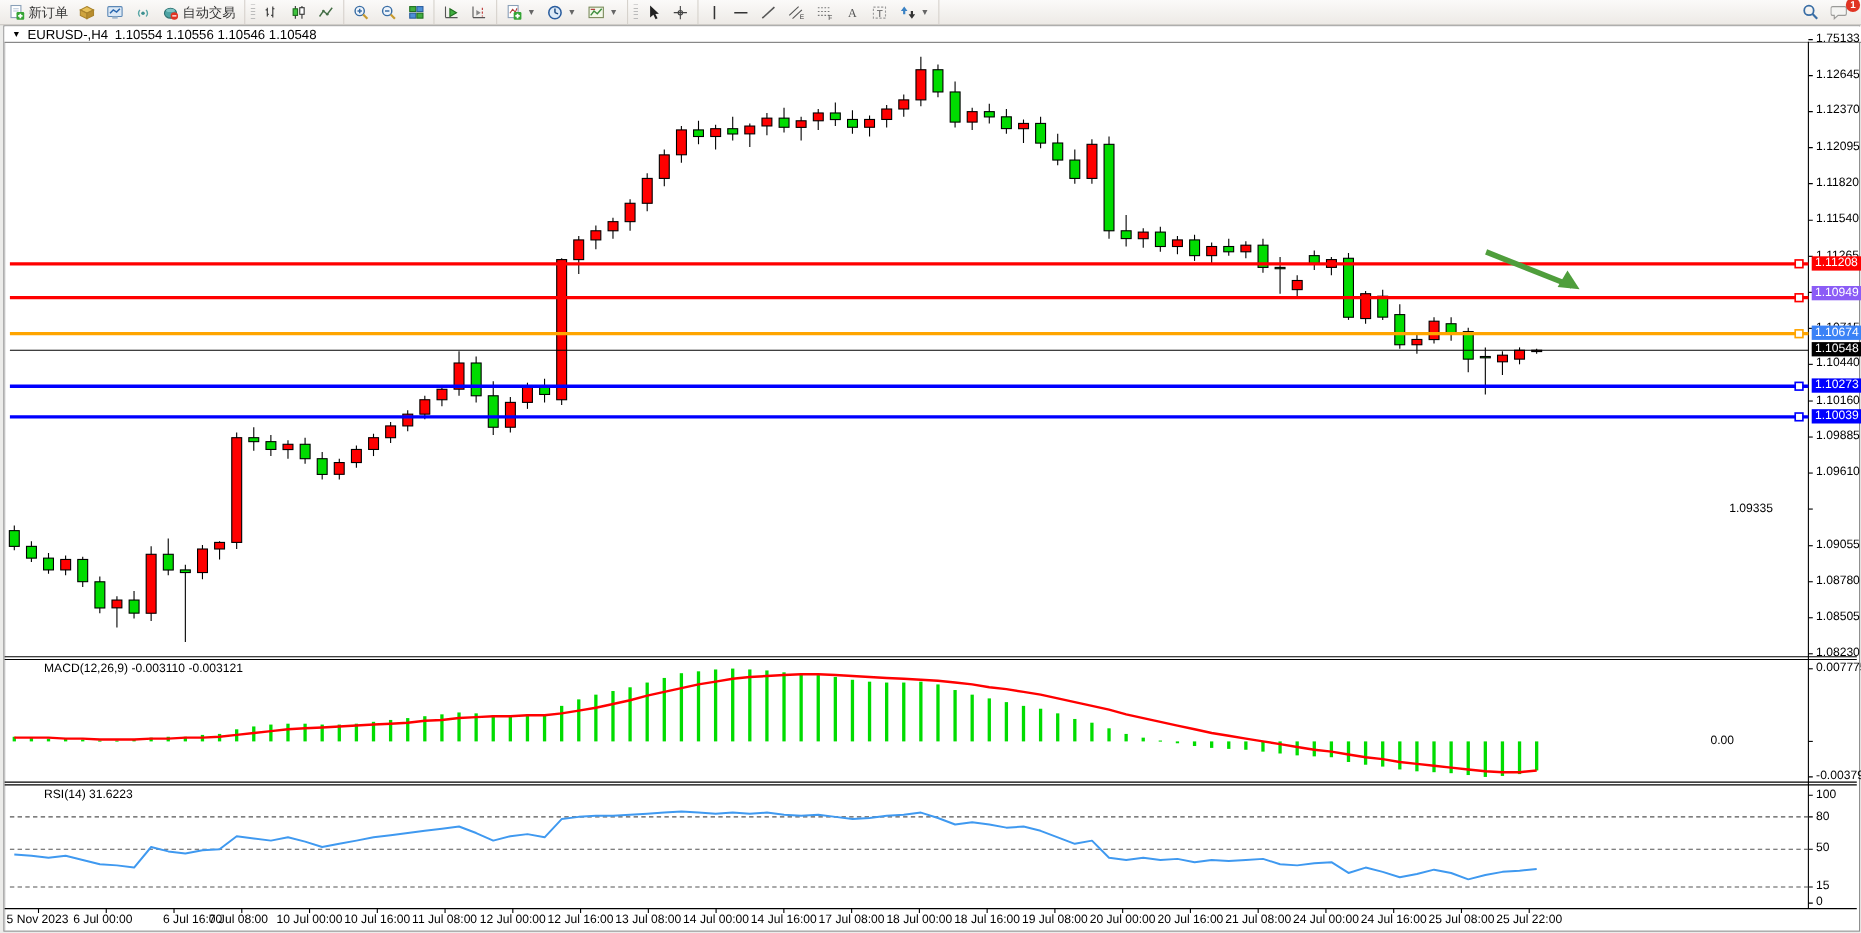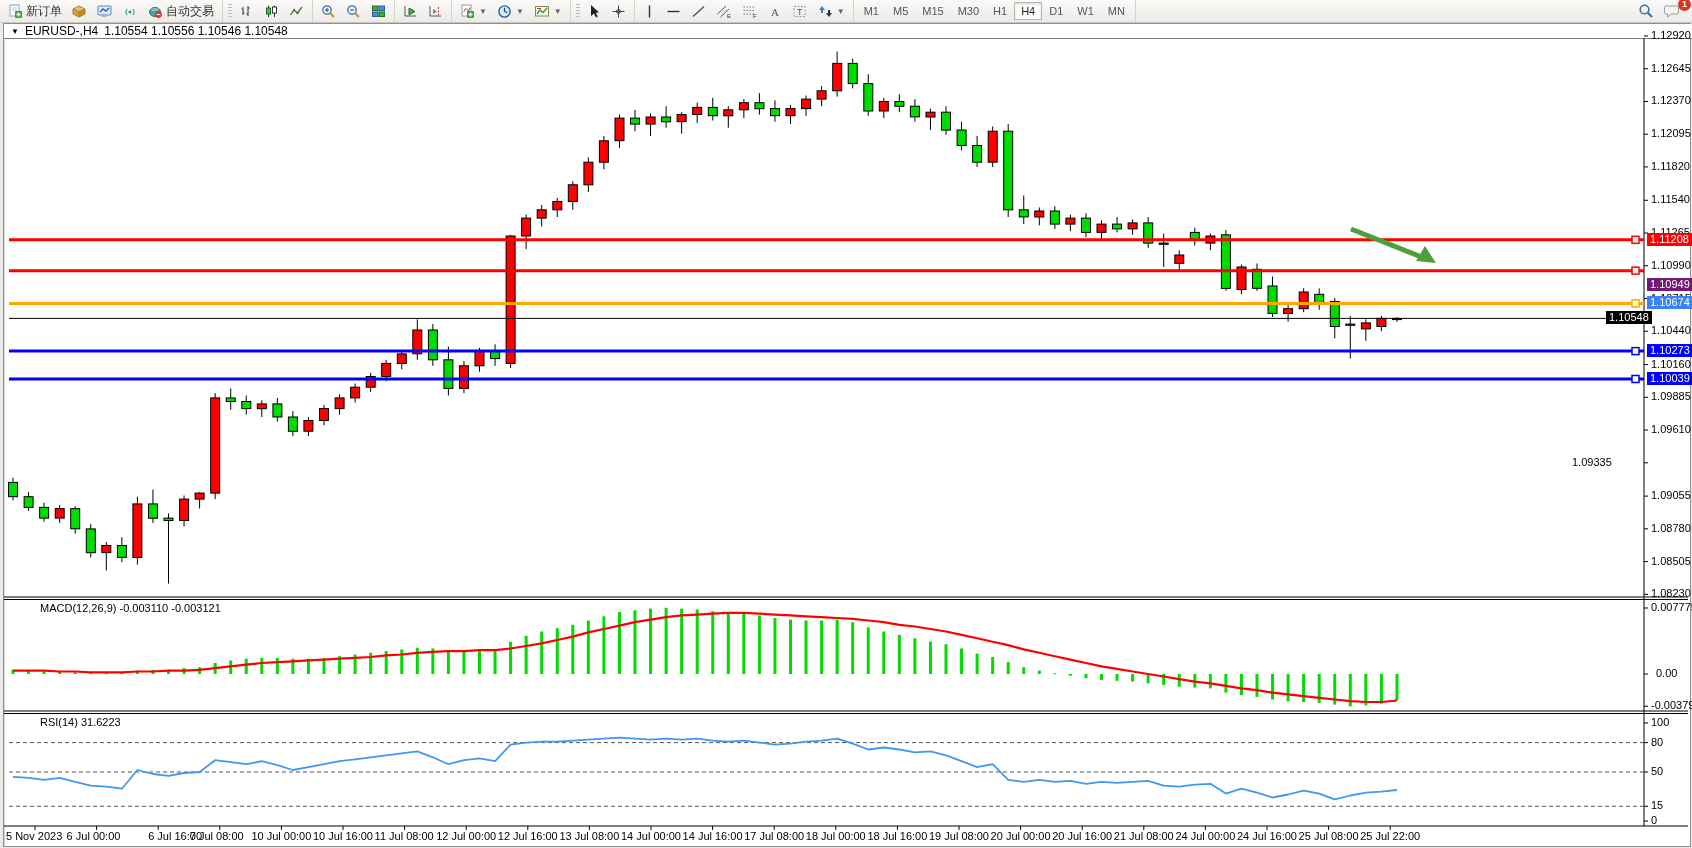--- a/index.html
+++ b/index.html
@@ -239,31 +239,20 @@
           </svg>
       </div>
       <div class="tb-btn">
         <svg width="15" height="15" viewBox="0 0 15 15">
             <polygon points="4,2 7,6 5,6 5,9 3,9 3,6 1,6" fill="#3b82c4"></polygon>
             <polygon points="11,13 8,9 10,9 10,6 12,6 12,9 14,9" fill="#333"></polygon>
           </svg>
         <span class="dd">▼</span>
       </div>
     </div>
-    <div class="tb-group" id="tf-group">
-        <div class="tf-btn">M1</div>
-        <div class="tf-btn">M5</div>
-        <div class="tf-btn">M15</div>
-        <div class="tf-btn">M30</div>
-        <div class="tf-btn">H1</div>
-        <div class="tf-btn active">H4</div>
-        <div class="tf-btn">D1</div>
-        <div class="tf-btn">W1</div>
-        <div class="tf-btn">MN</div>
-      </div>
     <div id="tb-right">
       <div class="tb-btn">
         <svg width="16" height="16" viewBox="0 0 16 16">
             <circle cx="6.5" cy="6.5" r="4.3" fill="none" stroke="#3a6ea5" stroke-width="1.6"></circle>
             <line x1="9.8" y1="9.8" x2="14" y2="14" stroke="#3a6ea5" stroke-width="2"></line>
           </svg>
       </div>
       <div class="tb-btn" style="position:relative;">
         <svg width="17" height="16" viewBox="0 0 17 16">
             <path d="M2 3 h11 a1.5 1.5 0 0 1 1.5 1.5 v5 a1.5 1.5 0 0 1 -1.5 1.5 h-6 l-3.5 3 v-3 h-1.5 a1.5 1.5 0 0 1 -1.5 -1.5 v-5 A1.5 1.5 0 0 1 2 3z" fill="#f4f4f2" stroke="#9a9a98"></path>
@@ -624,40 +613,40 @@
           <rect x="1329.25" y="650.0" width="3" height="30.6" fill="#00dc00"></rect>
           <rect x="1344.8" y="650.0" width="3" height="32.3" fill="#00dc00"></rect>
           <rect x="1360.3500000000001" y="650.0" width="3" height="31.4" fill="#00dc00"></rect>
           <rect x="1375.9" y="650.0" width="3" height="29.7" fill="#00dc00"></rect>
           <rect x="1391.45" y="650.0" width="3" height="26.4" fill="#00dc00"></rect>
         </g>
         <polyline points="9.0,646.6 24.6,646.6 40.1,646.6 55.7,647.5 71.2,647.5 86.8,648.3 102.3,648.3 117.9,648.3 133.4,647.5 149.0,647.5 164.5,646.6 180.1,646.6 195.6,645.8 211.2,644.1 226.7,642.4 242.3,640.7 257.8,639.0 273.4,638.1 288.9,637.3 304.4,636.4 320.0,635.6 335.6,634.7 351.1,633.9 366.7,633.0 382.2,631.3 397.8,630.5 413.3,628.8 428.9,627.9 444.4,627.1 460.0,627.1 475.5,626.2 491.1,626.2 506.6,624.5 522.1,622.0 537.7,619.4 553.3,616.0 568.8,612.6 584.4,608.4 599.9,605.0 615.5,601.6 631.0,598.2 646.6,595.7 662.1,593.1 677.6,591.4 693.2,590.6 708.8,589.7 724.3,588.9 739.9,588.9 755.4,589.7 771.0,590.6 786.5,591.4 802.1,592.3 817.6,593.1 833.2,594.0 848.7,594.8 864.3,596.5 879.8,598.2 895.4,600.8 910.9,602.5 926.5,605.0 942.0,607.5 957.6,610.9 973.1,614.3 988.7,617.7 1004.2,621.1 1019.8,625.4 1035.3,628.8 1050.9,632.2 1066.4,635.6 1082.0,639.0 1097.5,642.4 1113.0,644.9 1128.6,647.5 1144.2,650.0 1159.7,652.5 1175.3,655.1 1190.8,657.6 1206.4,659.3 1221.9,661.9 1237.5,664.4 1253.0,666.1 1268.5,668.7 1284.1,670.4 1299.7,672.1 1315.2,673.8 1330.8,675.5 1346.3,677.2 1361.9,678.0 1377.4,678.0 1393.0,676.5" fill="none" stroke="#ff0000" stroke-width="2.2"></polyline>
         <polyline points="9.0,752.9 24.6,753.9 40.1,755.8 55.7,753.9 71.2,757.8 86.8,761.7 102.3,762.7 117.9,764.7 133.4,746.0 149.0,750.0 164.5,751.9 180.1,749.0 195.6,748.0 211.2,736.2 226.7,738.2 242.3,740.2 257.8,737.2 273.4,741.1 288.9,746.0 304.4,743.1 320.0,740.2 335.6,737.2 351.1,735.3 366.7,733.3 382.2,731.3 397.8,729.4 413.3,727.4 428.9,733.3 444.4,740.2 460.0,736.2 475.5,734.3 491.1,737.2 506.6,720.6 522.1,718.6 537.7,717.6 553.3,717.6 568.8,716.6 584.4,715.7 599.9,714.7 615.5,713.7 631.0,714.7 646.6,715.7 662.1,714.7 677.6,715.7 693.2,714.7 708.8,716.6 724.3,717.6 739.9,716.6 755.4,718.6 771.0,720.6 786.5,719.6 802.1,717.6 817.6,716.6 833.2,714.7 848.7,719.6 864.3,725.5 879.8,723.5 895.4,725.5 910.9,728.4 926.5,727.4 942.0,731.3 957.6,737.2 973.1,743.1 988.7,740.2 1004.2,755.8 1019.8,757.8 1035.3,755.8 1050.9,757.8 1066.4,756.8 1082.0,759.8 1097.5,757.8 1113.0,758.8 1128.6,757.8 1144.2,756.8 1159.7,761.7 1175.3,762.7 1190.8,760.7 1206.4,759.8 1221.9,769.6 1237.5,764.7 1253.0,768.6 1268.5,773.5 1284.1,770.5 1299.7,766.6 1315.2,769.6 1330.8,775.4 1346.3,771.5 1361.9,768.6 1377.4,767.6 1393.0,766.0" fill="none" stroke="#3f99f0" stroke-width="1.8" stroke-linejoin="round"></polyline>
       </svg>
     <div id="labels-layer">
-        <div class="pxlabel" style="left: 1647px; top: 5px;">1.12920</div>
+        <div class="pxlabel" style="left: 1647px; top: 5px;">1.75133</div>
         <div class="pxlabel" style="left: 1647px; top: 37.7381px;">1.12645</div>
         <div class="pxlabel" style="left: 1647px; top: 70.4762px;">1.12370</div>
         <div class="pxlabel" style="left: 1647px; top: 103.214px;">1.12095</div>
         <div class="pxlabel" style="left: 1647px; top: 135.952px;">1.11820</div>
         <div class="pxlabel" style="left: 1647px; top: 169.286px;">1.11540</div>
         <div class="pxlabel" style="left: 1647px; top: 202.024px;">1.11265</div>
         <div class="pxlabel" style="left: 1647px; top: 234.762px;">1.10990</div>
         <div class="pxlabel" style="left: 1647px; top: 267.5px;">1.10715</div>
         <div class="pxlabel" style="left: 1647px; top: 300.238px;">1.10440</div>
         <div class="pxlabel" style="left: 1647px; top: 333.571px;">1.10160</div>
         <div class="pxlabel" style="left: 1647px; top: 366.31px;">1.09885</div>
         <div class="pxlabel" style="left: 1647px; top: 399.048px;">1.09610</div>
         <div class="pxlabel" style="left: 1568px; top: 431.786px;">1.09335</div>
         <div class="pxlabel" style="left: 1647px; top: 465.119px;">1.09055</div>
         <div class="pxlabel" style="left: 1647px; top: 497.857px;">1.08780</div>
         <div class="pxlabel" style="left: 1647px; top: 530.595px;">1.08505</div>
         <div class="pxlabel" style="left: 1647px; top: 563.333px;">1.08230</div>
         <div class="pxlabel" style="left: 1647px; top: 576.99px;">0.007775</div>
-        <div class="pxlabel" style="left: 1652px; top: 643px;">0.00</div>
+        <div class="pxlabel" style="left: 1551px; top: 643px;">0.00</div>
         <div class="pxlabel" style="left: 1647px; top: 675.237px;">-0.003797</div>
         <div class="pxlabel" style="left: 1647px; top: 692px;">100</div>
         <div class="pxlabel" style="left: 1647px; top: 711.6px;">80</div>
         <div class="pxlabel" style="left: 1647px; top: 741px;">50</div>
         <div class="pxlabel" style="left: 1647px; top: 775.3px;">15</div>
         <div class="pxlabel" style="left: 1647px; top: 790px;">0</div>
         <div class="dlabel" style="left: 2px; top: 806px;">5 Nov 2023</div>
         <div class="dlabel" style="left: 62.6px; top: 806px;">6 Jul 00:00</div>
         <div class="dlabel" style="left: 124.2px; top: 806px; margin-left: 20px;">6 Jul 16:00</div>
         <div class="dlabel" style="left: 185.8px; top: 806px;">7 Jul 08:00</div>
@@ -674,20 +663,20 @@
         <div class="dlabel" style="left: 863.4px; top: 806px;">18 Jul 16:00</div>
         <div class="dlabel" style="left: 925px; top: 806px;">19 Jul 08:00</div>
         <div class="dlabel" style="left: 986.6px; top: 806px;">20 Jul 00:00</div>
         <div class="dlabel" style="left: 1048.2px; top: 806px;">20 Jul 16:00</div>
         <div class="dlabel" style="left: 1109.8px; top: 806px;">21 Jul 08:00</div>
         <div class="dlabel" style="left: 1171.4px; top: 806px;">24 Jul 00:00</div>
         <div class="dlabel" style="left: 1233px; top: 806px;">24 Jul 16:00</div>
         <div class="dlabel" style="left: 1294.6px; top: 806px;">25 Jul 08:00</div>
         <div class="dlabel" style="left: 1356.2px; top: 806px;">25 Jul 22:00</div>
         <div class="ptag" style="left: 1643px; top: 208.81px; background: rgb(255, 0, 0);">1.11208</div>
-        <div class="ptag" style="left: 1643px; top: 254px; background: #701a75;">1.10949</div>
+        <div class="ptag" style="left: 1643px; top: 236px; background: #8b5cf6;">1.10949</div>
         <div class="ptag" style="left: 1643px; top: 272.381px; background: #3b82f6;">1.10674</div>
         <div class="ptag" style="left: 1643px; top: 320.119px; background: rgb(0, 0, 255);">1.10273</div>
         <div class="ptag" style="left: 1643px; top: 347.976px; background: rgb(0, 0, 255);">1.10039</div>
-        <div class="ptag" style="left: 1602px; top: 287.381px; background: rgb(0, 0, 0);">1.10548</div>
+        <div class="ptag" style="left: 1643px; top: 287.381px; background: rgb(0, 0, 0);">1.10548</div>
       </div>
   </div>
 </div>
 
 </body></html>

